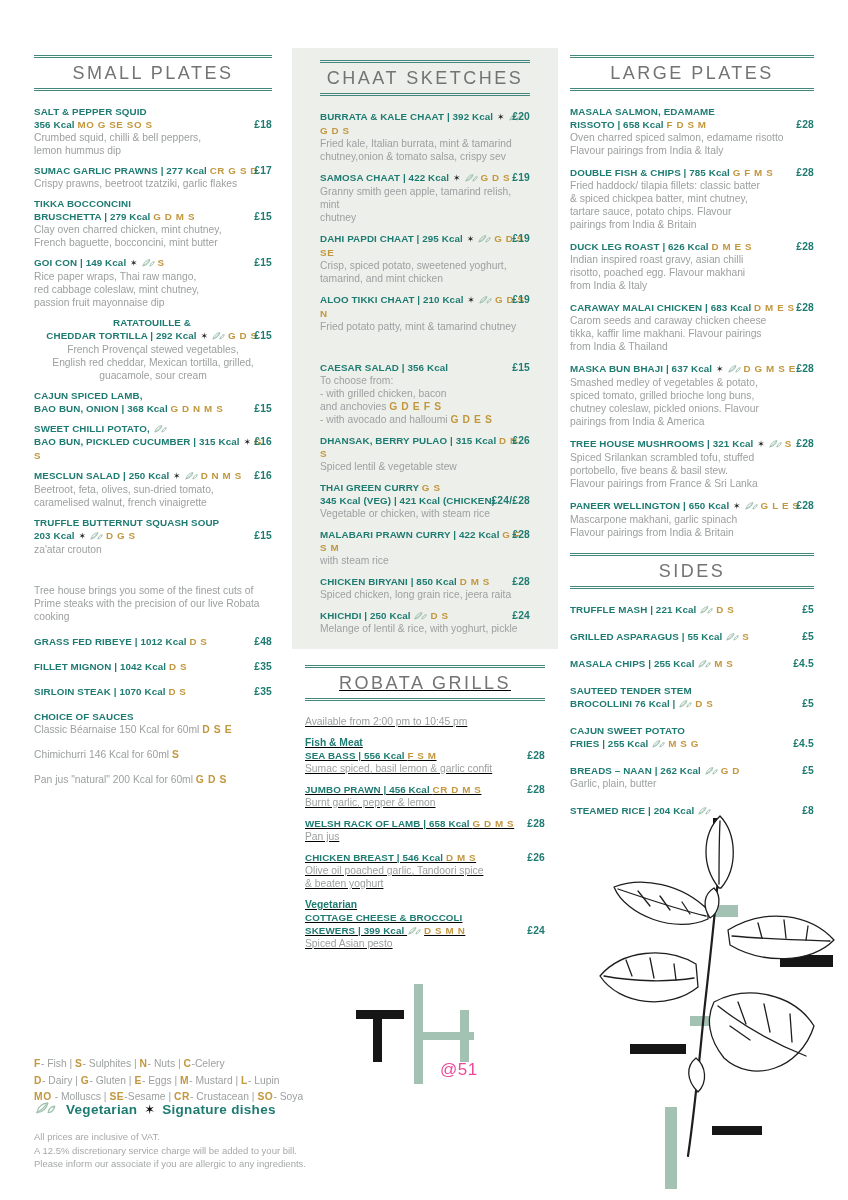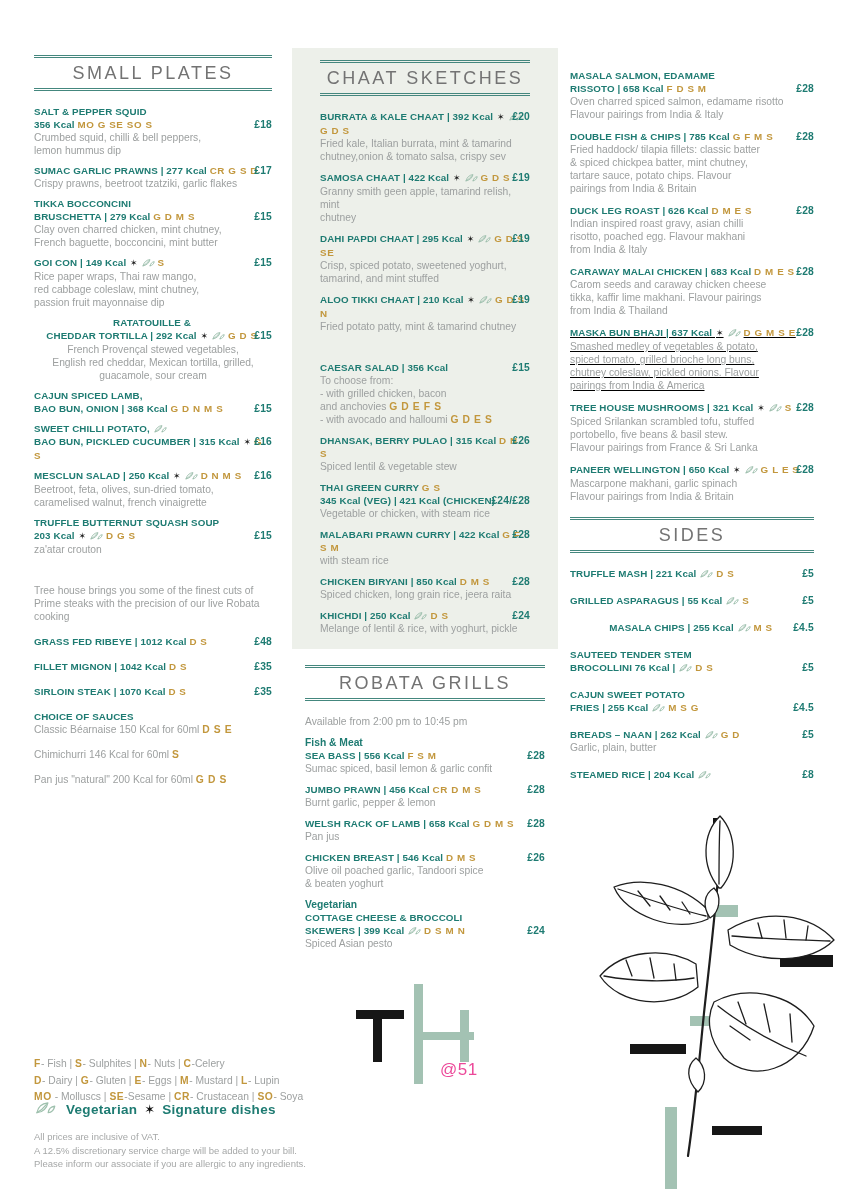--- a/index.html
+++ b/index.html
@@ -3,21 +3,21 @@
 <meta charset="utf-8">
 <style>
   html,body{margin:0;padding:0;background:#fff;}
   .page{position:relative;width:848px;height:1200px;background:#ffffff;overflow:hidden;
         font-family:"Liberation Sans",sans-serif;}
   .col{position:absolute;}
   .col-left{left:34px;top:55px;width:238px;}
   .col-mid{left:292px;top:48px;width:266px;}
   .col-right{left:570px;top:55px;width:244px;}
   .tint-box{background:#edf0ea;padding:12px 28px 6px;}
-  .robata{margin:16px 13px 0;}
+  .robata{margin:16px 13px 0;text-decoration:underline;}
   .sec{margin-bottom:14px;}
   .sec-head{border-top:3px double #44877e;border-bottom:3px double #44877e;text-align:center;
             padding:5px 0 4px;color:#737373;font-size:18px;font-weight:400;letter-spacing:2.5px;}
   .sec-body{padding-top:14px;}
   .block{margin-bottom:7px;}
   .line{position:relative;font-size:9.8px;line-height:13px;padding-right:2px;}
   .dline{font-size:10.3px;line-height:13px;color:#9da0a0;font-weight:400;}
   .seg-t{color:#1e7b72;font-weight:700;letter-spacing:0.1px;}
   .seg-a{color:#c2973d;font-weight:700;letter-spacing:0.6px;}
   .seg-g{color:#9da0a0;font-weight:400;}
@@ -185,21 +185,21 @@
               <div class="dline"><span class="seg-g">Granny smith geen apple, tamarind relish, mint</span></div>
               <div class="dline"><span class="seg-g">chutney</span></div>
             </div>
             <div class="block" style="margin-bottom: 8px;">
               <div class="line"><span class="seg-t">DAHI PAPDI CHAAT | 295 Kcal </span><span class="star">✶</span><span class="leafwrap"><svg viewBox="0 0 22 15">
                     <path d="M2 13 C3 7 7.5 3.2 13.5 2.6 C12.3 8.4 7.8 12.2 2 13 Z"></path>
                     <path d="M13.8 13 C14.3 9.2 17 6.6 20.7 6.1 C20 10 17.3 12.6 13.8 13 Z"></path>
                     <path d="M2 13 C6 10.6 9.5 7.4 11.8 4.4"></path>
                   </svg></span><span class="seg-a">G D S SE</span><span class="price">£19</span></div>
               <div class="dline"><span class="seg-g">Crisp, spiced potato, sweetened yoghurt,</span></div>
-              <div class="dline"><span class="seg-g">tamarind, and mint stuffed</span></div>
+              <div class="dline"><span class="seg-g">tamarind, and mint chicken</span></div>
             </div>
             <div class="block" style="margin-bottom: 8px;">
               <div class="line"><span class="seg-t">ALOO TIKKI CHAAT | 210 Kcal </span><span class="star">✶</span><span class="leafwrap"><svg viewBox="0 0 22 15">
                     <path d="M2 13 C3 7 7.5 3.2 13.5 2.6 C12.3 8.4 7.8 12.2 2 13 Z"></path>
                     <path d="M13.8 13 C14.3 9.2 17 6.6 20.7 6.1 C20 10 17.3 12.6 13.8 13 Z"></path>
                     <path d="M2 13 C6 10.6 9.5 7.4 11.8 4.4"></path>
                   </svg></span><span class="seg-a">G D S N</span><span class="price">£19</span></div>
               <div class="dline"><span class="seg-g">Fried potato patty, mint &amp; tamarind chutney</span></div>
             </div>
           </div>
@@ -274,20 +274,21 @@
                   <path d="M2 13 C6 10.6 9.5 7.4 11.8 4.4"></path>
                 </svg></span><span class="seg-a">D S M N</span><span class="price">£24</span></div>
             <div class="dline"><span class="seg-g">Spiced Asian pesto</span></div>
           </div>
         </div>
       </section>
   </div>
 
   <div class="col col-right">
     <section class="sec">
+        <div class="sec-head">LARGE PLATES</div>
         <div class="sec-body">
           <div class="block" style="margin-bottom: 9px;">
             <div class="line"><span class="seg-t">MASALA SALMON, EDAMAME</span></div>
             <div class="line"><span class="seg-t">RISSOTO | 658 Kcal </span><span class="seg-a">F D S M</span><span class="price">£28</span></div>
             <div class="dline"><span class="seg-g">Oven charred spiced salmon, edamame risotto</span></div>
             <div class="dline"><span class="seg-g">Flavour pairings from India &amp; Italy</span></div>
           </div>
           <div class="block" style="margin-bottom: 9px;">
             <div class="line"><span class="seg-t">DOUBLE FISH &amp; CHIPS | 785 Kcal </span><span class="seg-a">G F M S</span><span class="price">£28</span></div>
             <div class="dline"><span class="seg-g">Fried haddock/ tilapia fillets: classic batter</span></div>
@@ -300,21 +301,21 @@
             <div class="dline"><span class="seg-g">Indian inspired roast gravy, asian chilli</span></div>
             <div class="dline"><span class="seg-g">risotto, poached egg. Flavour makhani</span></div>
             <div class="dline"><span class="seg-g">from India &amp; Italy</span></div>
           </div>
           <div class="block" style="margin-bottom: 9px;">
             <div class="line"><span class="seg-t">CARAWAY MALAI CHICKEN | 683 Kcal </span><span class="seg-a">D M E S</span><span class="price">£28</span></div>
             <div class="dline"><span class="seg-g">Carom seeds and caraway chicken cheese</span></div>
             <div class="dline"><span class="seg-g">tikka, kaffir lime makhani. Flavour pairings</span></div>
             <div class="dline"><span class="seg-g">from India &amp; Thailand</span></div>
           </div>
-          <div class="block" style="margin-bottom: 9px; text-decoration: underline;">
+          <div class="block" style="margin-bottom: 9px;">
             <div class="line"><span class="seg-t">MASKA BUN BHAJI | 637 Kcal </span><span class="star">✶</span><span class="leafwrap"><svg viewBox="0 0 22 15">
                   <path d="M2 13 C3 7 7.5 3.2 13.5 2.6 C12.3 8.4 7.8 12.2 2 13 Z"></path>
                   <path d="M13.8 13 C14.3 9.2 17 6.6 20.7 6.1 C20 10 17.3 12.6 13.8 13 Z"></path>
                   <path d="M2 13 C6 10.6 9.5 7.4 11.8 4.4"></path>
                 </svg></span><span class="seg-a">D G M S E</span><span class="price">£28</span></div>
             <div class="dline"><span class="seg-g">Smashed medley of vegetables &amp; potato,</span></div>
             <div class="dline"><span class="seg-g">spiced tomato, grilled brioche long buns,</span></div>
             <div class="dline"><span class="seg-g">chutney coleslaw, pickled  onions. Flavour</span></div>
             <div class="dline"><span class="seg-g">pairings from India &amp; America</span></div>
           </div>
@@ -349,21 +350,21 @@
                   <path d="M2 13 C6 10.6 9.5 7.4 11.8 4.4"></path>
                 </svg></span><span class="seg-a">D S</span><span class="price">£5</span></div>
           </div>
           <div class="block" style="margin-bottom: 14px;">
             <div class="line"><span class="seg-t">GRILLED ASPARAGUS | 55 Kcal </span><span class="leafwrap"><svg viewBox="0 0 22 15">
                   <path d="M2 13 C3 7 7.5 3.2 13.5 2.6 C12.3 8.4 7.8 12.2 2 13 Z"></path>
                   <path d="M13.8 13 C14.3 9.2 17 6.6 20.7 6.1 C20 10 17.3 12.6 13.8 13 Z"></path>
                   <path d="M2 13 C6 10.6 9.5 7.4 11.8 4.4"></path>
                 </svg></span><span class="seg-a">S</span><span class="price">£5</span></div>
           </div>
-          <div class="block" style="margin-bottom: 14px; text-align: center;">
+          <div class="block" style="margin-bottom: 14px;">
             <div class="line"><span class="seg-t">MASALA CHIPS | 255 Kcal </span><span class="leafwrap"><svg viewBox="0 0 22 15">
                   <path d="M2 13 C3 7 7.5 3.2 13.5 2.6 C12.3 8.4 7.8 12.2 2 13 Z"></path>
                   <path d="M13.8 13 C14.3 9.2 17 6.6 20.7 6.1 C20 10 17.3 12.6 13.8 13 Z"></path>
                   <path d="M2 13 C6 10.6 9.5 7.4 11.8 4.4"></path>
                 </svg></span><span class="seg-a">M S</span><span class="price">£4.5</span></div>
           </div>
           <div class="block" style="margin-bottom: 14px;">
             <div class="line"><span class="seg-t">SAUTEED TENDER STEM</span></div>
             <div class="line"><span class="seg-t">BROCOLLINI  76 Kcal | </span><span class="leafwrap"><svg viewBox="0 0 22 15">
                   <path d="M2 13 C3 7 7.5 3.2 13.5 2.6 C12.3 8.4 7.8 12.2 2 13 Z"></path>

